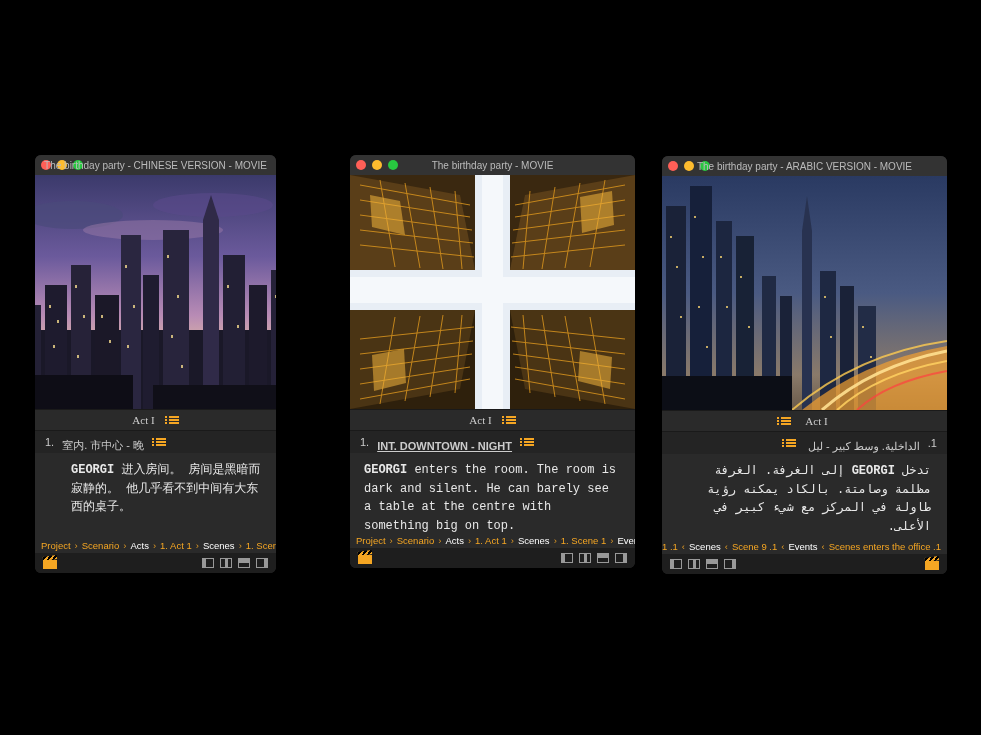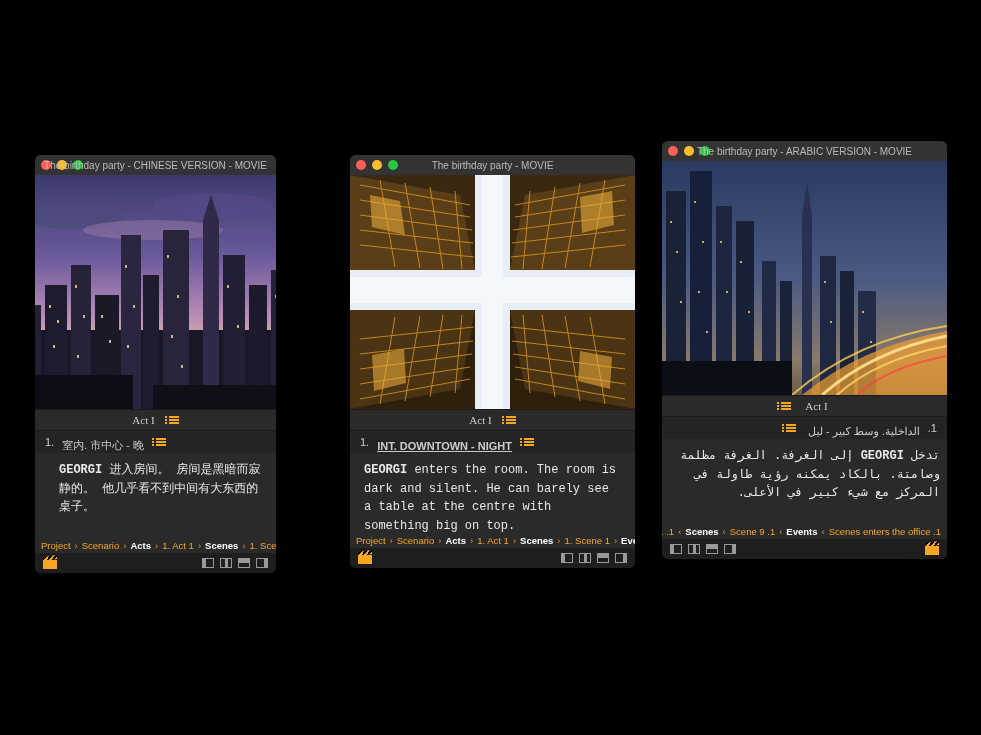--- a/index.html
+++ b/index.html
@@ -122,21 +122,21 @@
     gap: 4px;
     padding: 0 6px;
     font-size: 9.5px;
     background: #2a2a2a;
     color: #f5a623;
     white-space: nowrap;
     overflow: hidden;
   }
   .breadcrumb.rtl { flex-direction: row-reverse; }
   .breadcrumb .sep { color: #f5a623; opacity: .9; }
-  .breadcrumb .bold { color: #fff; font-weight: 700; }
+  .breadcrumb .bold { color: #fff; font-weight: 400; }
   .footer {
     height: 20px;
     background: #1e1e1e;
     display: flex;
     align-items: center;
     justify-content: space-between;
     padding: 0 8px;
   }
   .footer.rtl { flex-direction: row-reverse; }
   .clapper {
@@ -258,21 +258,21 @@
   </div>
   <div class="sceneheader">
     <span class="snum">1.</span>
     <span class="stitle">室内.  市中心 - 晚</span>
     <span class="listicon" style="margin-left:4px;">
         <span></span>
         <span></span>
         <span></span>
       </span>
   </div>
-  <div class="body" style="padding-left:24px;">
+  <div class="body" style="padding-left:36px;">
     <b>GEORGI</b><span> 进入房间。 房间是黑暗而寂静的。 他几乎看不到中间有大东西的桌子。</span>
   </div>
   <div class="breadcrumb" id="bc-cn">
       <span>Project</span>
       <span class="sep">›</span>
       <span>Scenario</span>
       <span class="sep">›</span>
       <span class="bold">Acts</span>
       <span class="sep">›</span>
       <span>1. Act 1</span>
@@ -415,21 +415,21 @@
     <div class="clapper"></div>
     <div class="viewicons">
       <div class="vicon a"></div>
       <div class="vicon b"></div>
       <div class="vicon c"></div>
       <div class="vicon d"></div>
     </div>
   </div>
 </div>
 
-<div class="window" style="left:662px;top:141px;width:285px;height:418px;">
+<div class="window" style="left:662px;top:156px;width:285px;height:418px;">
   <div class="titlebar">
     <div class="traffic">
       <div class="tl red"></div>
       <div class="tl yel"></div>
       <div class="tl grn"></div>
     </div>
     <div class="wtitle">The birthday party - ARABIC VERSION - MOVIE</div>
   </div>
   <div class="hero" style="height:234px;">
     <svg class="heroimg" viewBox="0 0 285 234" preserveAspectRatio="xMidYMid slice">
@@ -498,21 +498,21 @@
   </div>
   <div class="sceneheader rtl">
     <span class="snum">.1</span>
     <span class="stitle">الداخلية.  وسط كبير - ليل</span>
     <span class="listicon" style="margin-right:4px;">
         <span></span>
         <span></span>
         <span></span>
       </span>
   </div>
-  <div class="body rtl" style="padding-right:7px;">
+  <div class="body rtl" style="padding-right:16px;">
     <span>تدخل </span><b>GEORGI</b><span> إلى الغرفة. الغرفة مظلمة وصامتة. بالكاد يمكنه رؤية طاولة في المركز مع شيء كبير في الأعلى.</span>
   </div>
   <div class="breadcrumb rtl" id="bc-ar">
       <span>Scenes enters the office .1</span>
       <span class="sep">‹</span>
       <span class="bold">Events</span>
       <span class="sep">‹</span>
       <span>Scene 9 .1</span>
       <span class="sep">‹</span>
       <span class="bold">Scenes</span>

